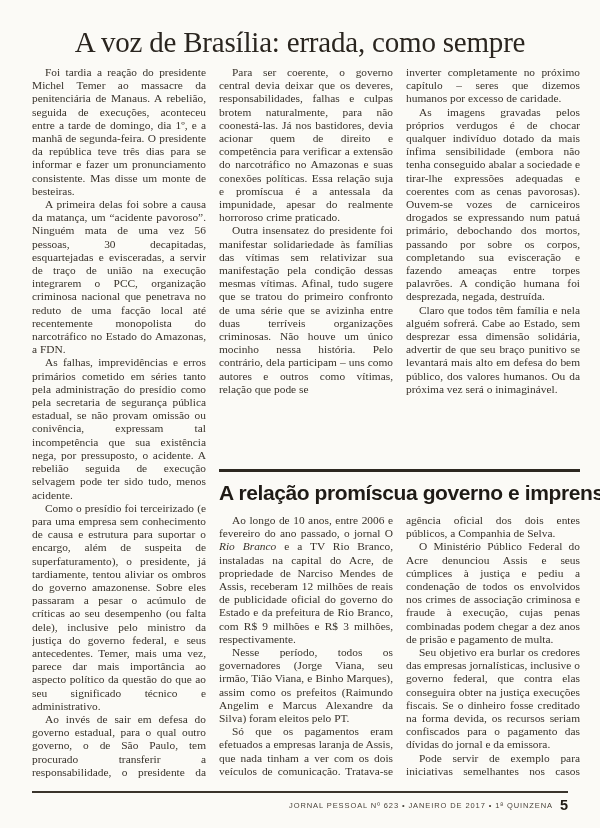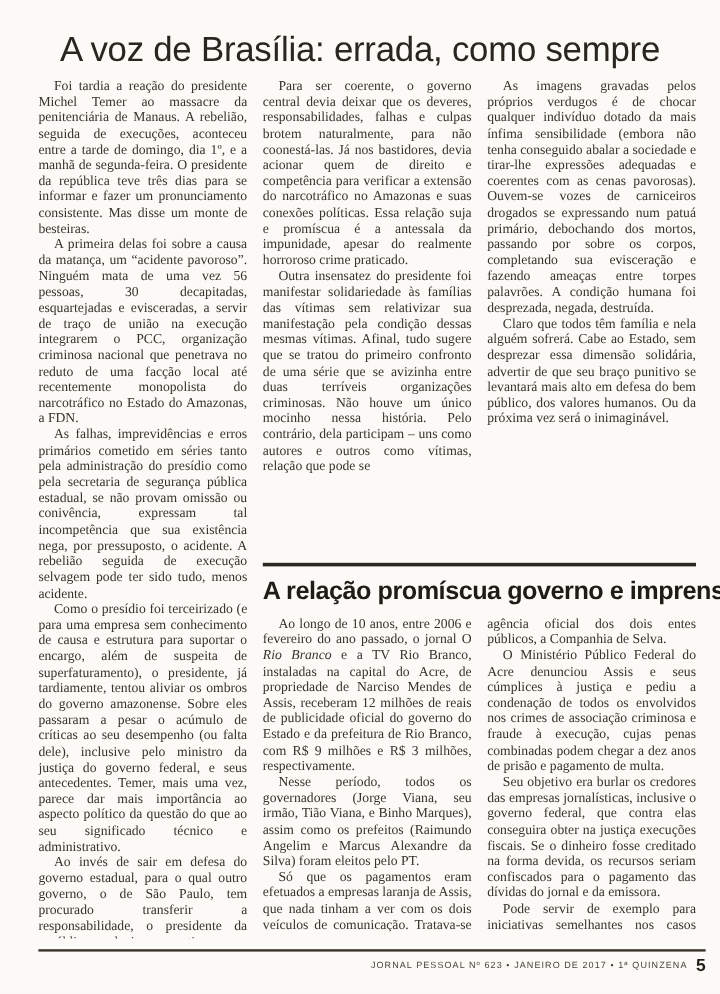--- a/index.html
+++ b/index.html
@@ -13,21 +13,21 @@
     position: relative;
     width: 600px; height: 828px;
     background: #fbfaf6;
     color: #38322a;
     overflow: hidden;
   }
   .page-title {
     margin: 0;
     padding-top: 26px;
     text-align: center;
-    font-family: Liberation Sans, sans-serif;
+    font-family: Liberation Serif, serif;
     font-weight: 400;
     font-size: 29px;
     letter-spacing: -0.2px;
     color: #2a251f;
   }
   .content {
     position: absolute;
     top: 66px; left: 32px; right: 20px;
   }
   .main-row { display: flex; gap: 13px; }
@@ -56,21 +56,21 @@
     font-size: 11.4px;
     line-height: 13.2px;
     text-align: justify;
     hyphens: auto;
     -webkit-hyphens: auto;
   }
   .para.indent { text-indent: 13px; }
   .para i { font-style: italic; }
   .footer {
     position: absolute;
-    left: 32px; right: 12px; top: 791px;
+    left: 32px; right: 32px; top: 791px;
     border-top: 2px solid #3a342c;
     padding-top: 3px;
     text-align: right;
   }
   .footer-line {
     font-family: "Liberation Sans", sans-serif;
     font-size: 7.5px;
     letter-spacing: 0.9px;
     color: #4a433a;
     vertical-align: 2px;
@@ -102,20 +102,21 @@
         </div>
 
       <div class="right-region">
 
         <div class="a1-row">
           <div class="col">
               <p class="para indent">Para ser coerente, o governo central devia deixar que os deveres, responsabilidades, falhas e culpas brotem naturalmente, para não coonestá-las. Já nos bastidores, devia acionar quem de direito e competência para verificar a extensão do narcotráfico no Amazonas e suas conexões políticas. Essa relação suja e promíscua é a antessala da impunidade, apesar do realmente horroroso crime praticado.</p>
               <p class="para indent">Outra insensatez do presidente foi manifestar solidariedade às famílias das vítimas sem relativizar sua manifestação pela condição dessas mesmas vítimas. Afinal, tudo sugere que se tratou do primeiro confronto de uma série que se avizinha entre duas terríveis organizações criminosas. Não houve um único mocinho nessa história. Pelo contrário, dela participam – uns como autores e outros como vítimas, relação que pode se</p>
             </div>
           <div class="col">
+              <p class="para">inverter completamente no próximo capítulo – seres que dizemos humanos por excesso de caridade.</p>
               <p class="para indent">As imagens gravadas pelos próprios verdugos é de chocar qualquer indivíduo dotado da mais ínfima sensibilidade (embora não tenha conseguido abalar a sociedade e tirar-lhe expressões adequadas e coerentes com as cenas pavorosas). Ouvem-se vozes de carniceiros drogados se expressando num patuá primário, debochando dos mortos, passando por sobre os corpos, completando sua evisceração e fazendo ameaças entre torpes palavrões. A condição humana foi desprezada, negada, destruída.</p>
               <p class="para indent">Claro que todos têm família e nela alguém sofrerá. Cabe ao Estado, sem desprezar essa dimensão solidária, advertir de que seu braço punitivo se levantará mais alto em defesa do bem público, dos valores humanos. Ou da próxima vez será o inimaginável.</p>
             </div>
         </div>
 
         <hr class="section-divider">
 
         <h2 class="headline2">A relação promíscua governo e imprensa</h2>
 
         <div class="a2-row">

